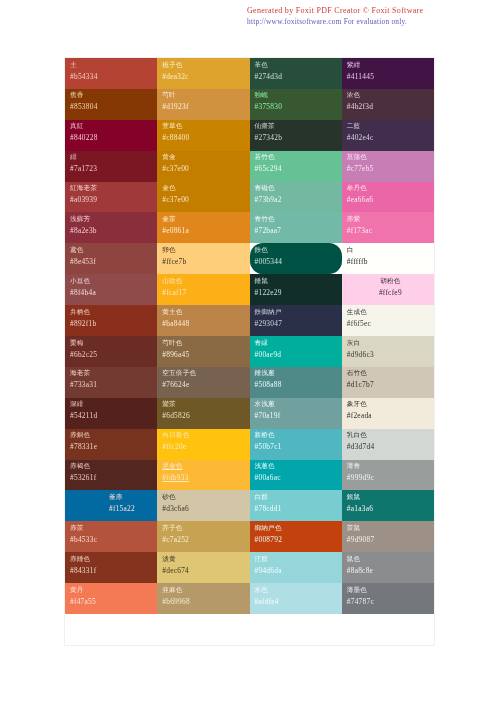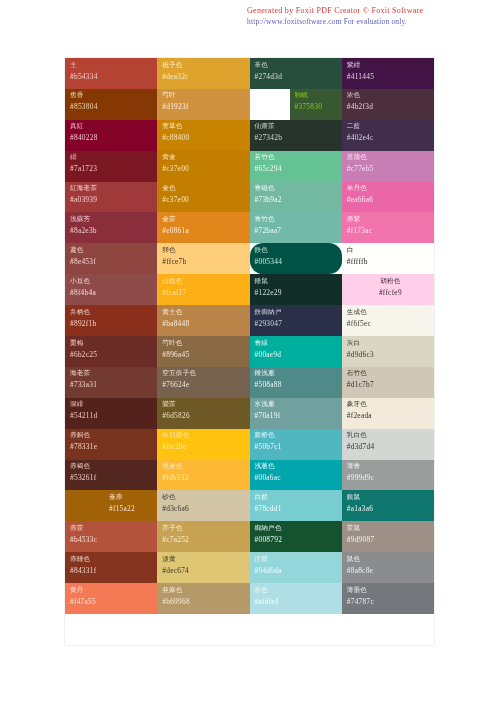--- a/index.html
+++ b/index.html
@@ -112,21 +112,21 @@
         <span class="hx">#411445</span>
       </div>
       <div class="swatch" style="background: rgb(133, 56, 4); color: rgb(240, 214, 180);">
         <span class="nm">焦香</span>
         <span class="hx">#853804</span>
       </div>
       <div class="swatch" style="background: rgb(209, 146, 63); color: rgb(251, 240, 220);">
         <span class="nm">芍叶</span>
         <span class="hx">#d1923f</span>
       </div>
-      <div class="swatch" style="background: rgb(55, 88, 48); color: #84cc16; margin-left: 40px;">
+      <div class="swatch" style="background: rgb(55, 88, 48); color: #86efac;">
         <span class="nm">独岘</span>
         <span class="hx">#375830</span>
       </div>
       <div class="swatch" style="background: rgb(75, 47, 61); color: rgb(230, 210, 218);">
         <span class="nm">浓色</span>
         <span class="hx">#4b2f3d</span>
       </div>
       <div class="swatch" style="background: rgb(132, 2, 40); color: rgb(246, 200, 212);">
         <span class="nm">真紅</span>
         <span class="hx">#840228</span>
@@ -300,33 +300,33 @@
         <span class="hx">#50b7c1</span>
       </div>
       <div class="swatch" style="background: rgb(211, 215, 212); color: rgb(46, 50, 48);">
         <span class="nm">乳白色</span>
         <span class="hx">#d3d7d4</span>
       </div>
       <div class="swatch" style="background: rgb(83, 38, 31); color: rgb(236, 202, 196);">
         <span class="nm">赤褐色</span>
         <span class="hx">#53261f</span>
       </div>
-      <div class="swatch" style="background: rgb(253, 185, 51); color: rgb(253, 233, 196);">
+      <div class="swatch" style="background: rgb(253, 185, 51); color: rgb(253, 233, 196); text-decoration: underline;">
         <span class="nm">尼金色</span>
         <span class="hx">#fdb933</span>
       </div>
       <div class="swatch" style="background: rgb(0, 166, 172); color: rgb(230, 251, 253);">
         <span class="nm">浅蔥色</span>
         <span class="hx">#00a6ac</span>
       </div>
       <div class="swatch" style="background: rgb(153, 157, 156); color: rgb(242, 244, 244);">
         <span class="nm">薄青</span>
         <span class="hx">#999d9c</span>
       </div>
-      <div class="swatch" style="background: #a16207; color: rgb(253, 226, 210); padding-left: 44px;">
+      <div class="swatch" style="background: #0369a1; color: rgb(253, 226, 210); padding-left: 44px;">
         <span class="nm">釜赤</span>
         <span class="hx">#f15a22</span>
       </div>
       <div class="swatch" style="background: rgb(211, 198, 166); color: rgb(58, 54, 42);">
         <span class="nm">砂色</span>
         <span class="hx">#d3c6a6</span>
       </div>
       <div class="swatch" style="background: rgb(120, 205, 209); color: rgb(242, 253, 253);">
         <span class="nm">白群</span>
         <span class="hx">#78cdd1</span>
@@ -336,21 +336,21 @@
         <span class="hx">#a1a3a6</span>
       </div>
       <div class="swatch" style="background: rgb(180, 83, 60); color: rgb(246, 220, 210);">
         <span class="nm">赤茶</span>
         <span class="hx">#b4533c</span>
       </div>
       <div class="swatch" style="background: rgb(199, 162, 82); color: rgb(251, 240, 216);">
         <span class="nm">芥子色</span>
         <span class="hx">#c7a252</span>
       </div>
-      <div class="swatch" style="background: #14532d; color: rgb(230, 247, 251);">
+      <div class="swatch" style="background: #c2410c; color: rgb(230, 247, 251);">
         <span class="nm">御納戸色</span>
         <span class="hx">#008792</span>
       </div>
       <div class="swatch" style="background: rgb(157, 144, 135); color: rgb(244, 242, 240);">
         <span class="nm">茶鼠</span>
         <span class="hx">#9d9087</span>
       </div>
       <div class="swatch" style="background: rgb(132, 51, 31); color: rgb(242, 210, 198);">
         <span class="nm">赤錘色</span>
         <span class="hx">#84331f</span>

